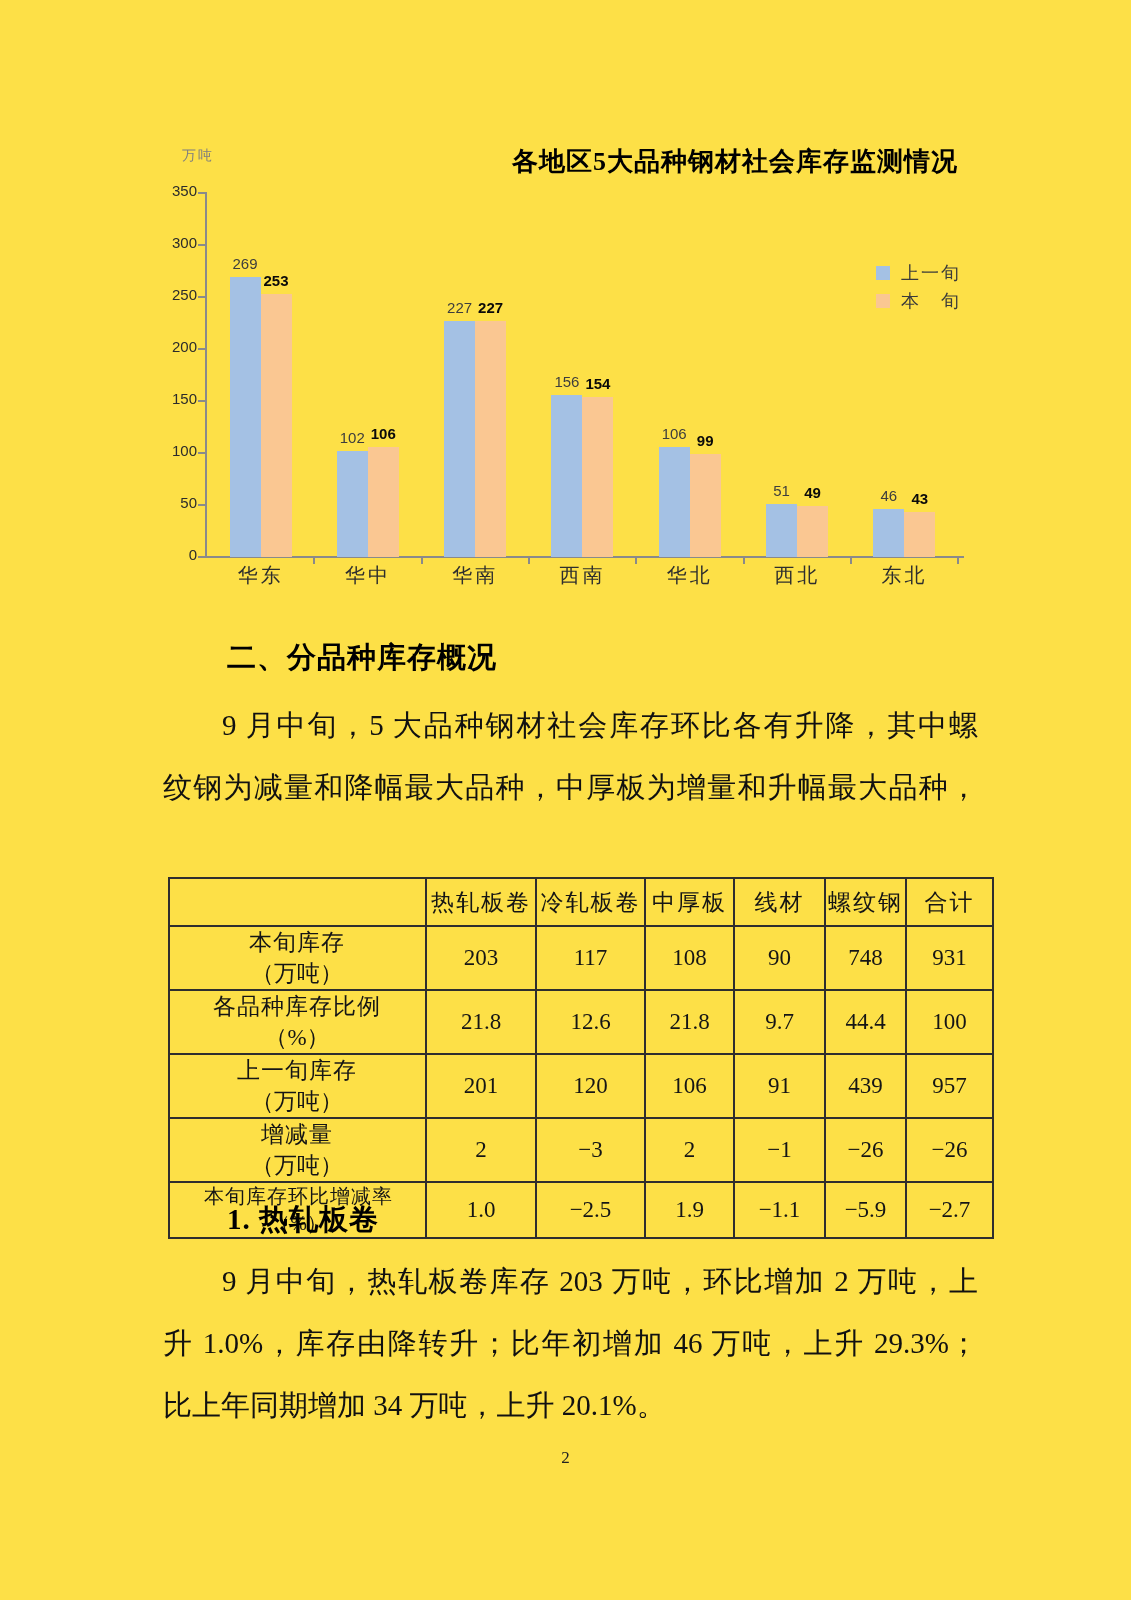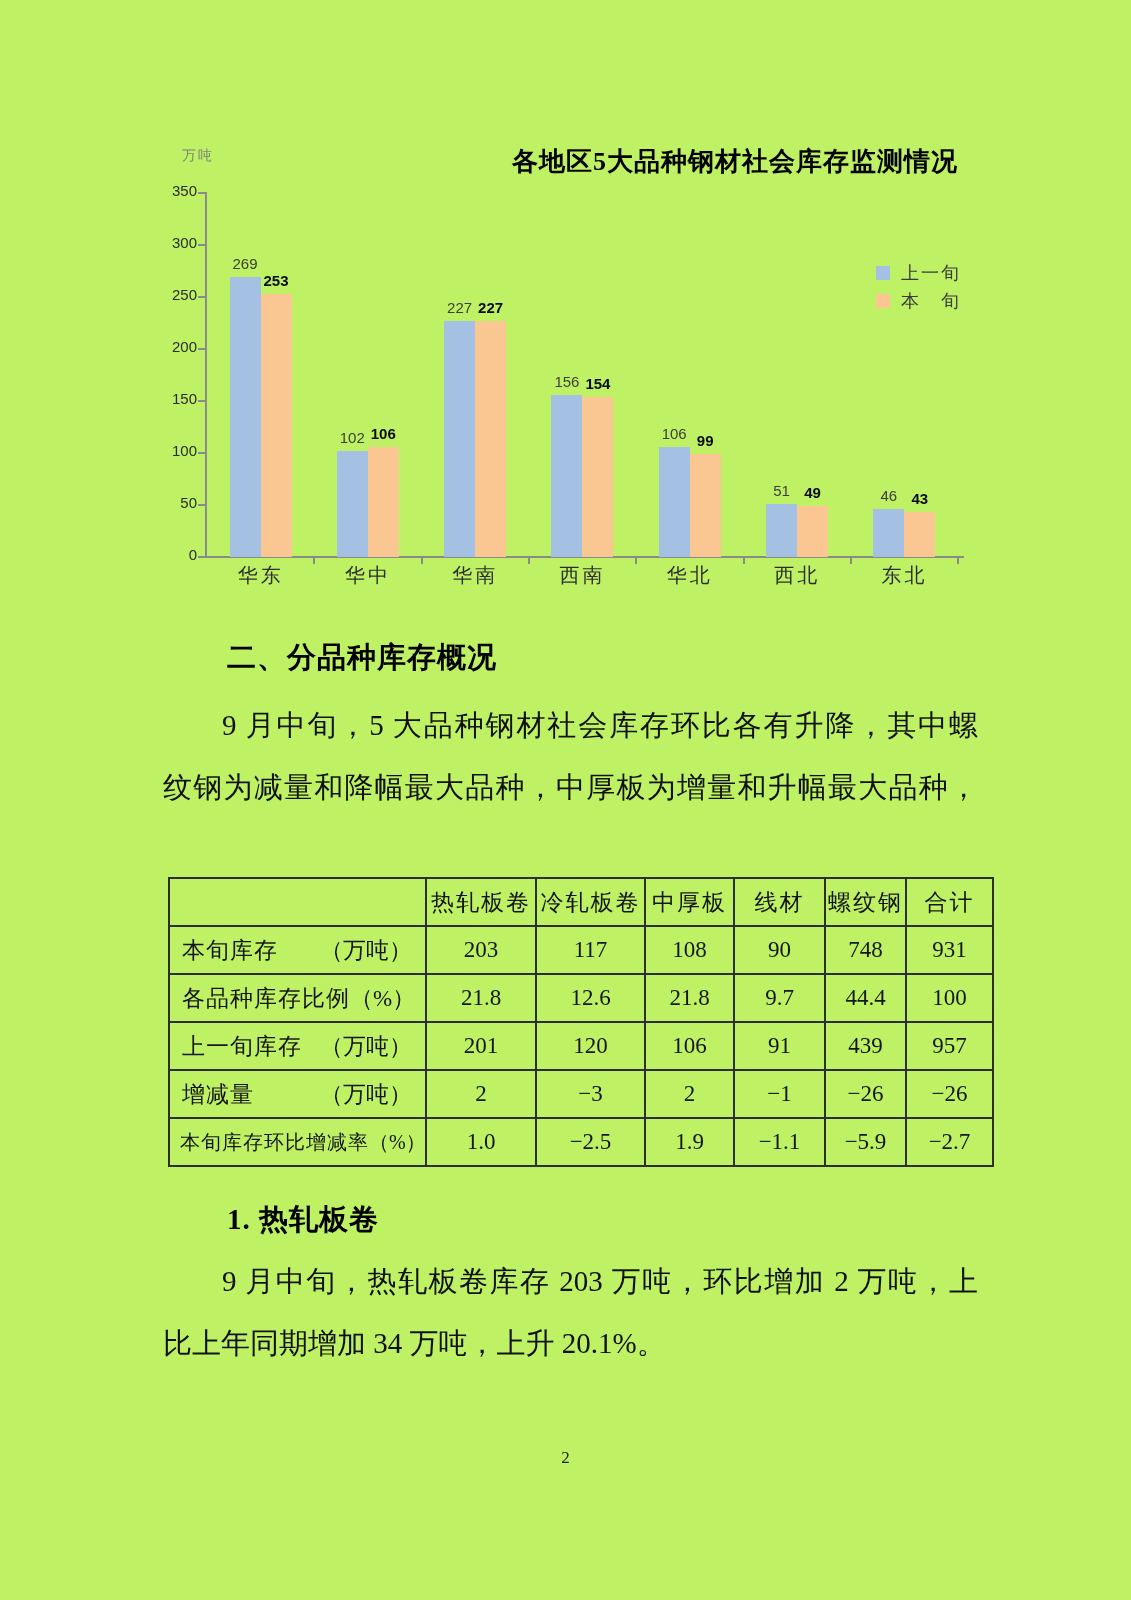--- a/index.html
+++ b/index.html
@@ -1,18 +1,18 @@
 <!DOCTYPE html>
 <html><head>
 <meta charset="utf-8">
 <style>
   * { margin:0; padding:0; box-sizing:border-box; }
   html,body { background:#ffffff; }
   .page {
-    position:relative; width:1131px; height:1600px; background:#bef264;
+    position:relative; width:1131px; height:1600px; background:#fde047;
     font-family:"Liberation Serif","DejaVu Serif",serif; color:#151515;
     overflow:hidden; margin:0 auto;
   }
   
   .chart-unit {
     position:absolute; left:182px; top:147px; font-size:14px; color:#7f7f7f;
     letter-spacing:2px;
   }
   .chart-title {
     position:absolute; left:207px; top:144px; width:751px; text-align:right;
@@ -51,21 +51,21 @@
   
   .inv-table {
     position:absolute; left:168px; top:877px; width:824px;
     border-collapse:collapse; table-layout:fixed; font-size:23px; color:#151515;
   }
   .inv-table td, .inv-table th {
     border:2px solid #2e2e2e; height:48px; text-align:center;
     font-weight:normal; padding:0; overflow:hidden; white-space:nowrap;
   }
   .inv-table th { letter-spacing:2px; }
-  .row-head { display:flex; justify-content:space-between; align-items:center; padding:0 13px 0 12px; }
+  .row-head { display:flex; justify-content:space-between; align-items:center; padding:0 13px 0 12px;flex-direction:column; }
   .row-head .lbl { letter-spacing:1px; }
   .row-head.compact { font-size:20px; padding:0 8px 0 10px; letter-spacing:0; }
   .page-num {
     position:absolute; left:0; top:1448px; width:100%; text-align:center;
     font-size:17px; color:#222;
   }
 </style>
 </head>
 <body>
 
@@ -245,17 +245,18 @@
           <td>−1.1</td>
           <td>−5.9</td>
           <td>−2.7</td>
         </tr>
       </tbody>
   </table>
 
   <div class="h3">1. 热轧板卷</div>
   <div class="para" id="para2">
       <div class="line full first">9 月中旬，热轧板卷库存 203 万吨，环比增加 2 万吨，上</div>
+      <div class="line full">升 1.0%，库存由降转升；比年初增加 46 万吨，上升 29.3%；</div>
       <div class="line">比上年同期增加 34 万吨，上升 20.1%。</div>
     </div>
 
   <div class="page-num">2</div>
 </div>
 
 </body></html>

